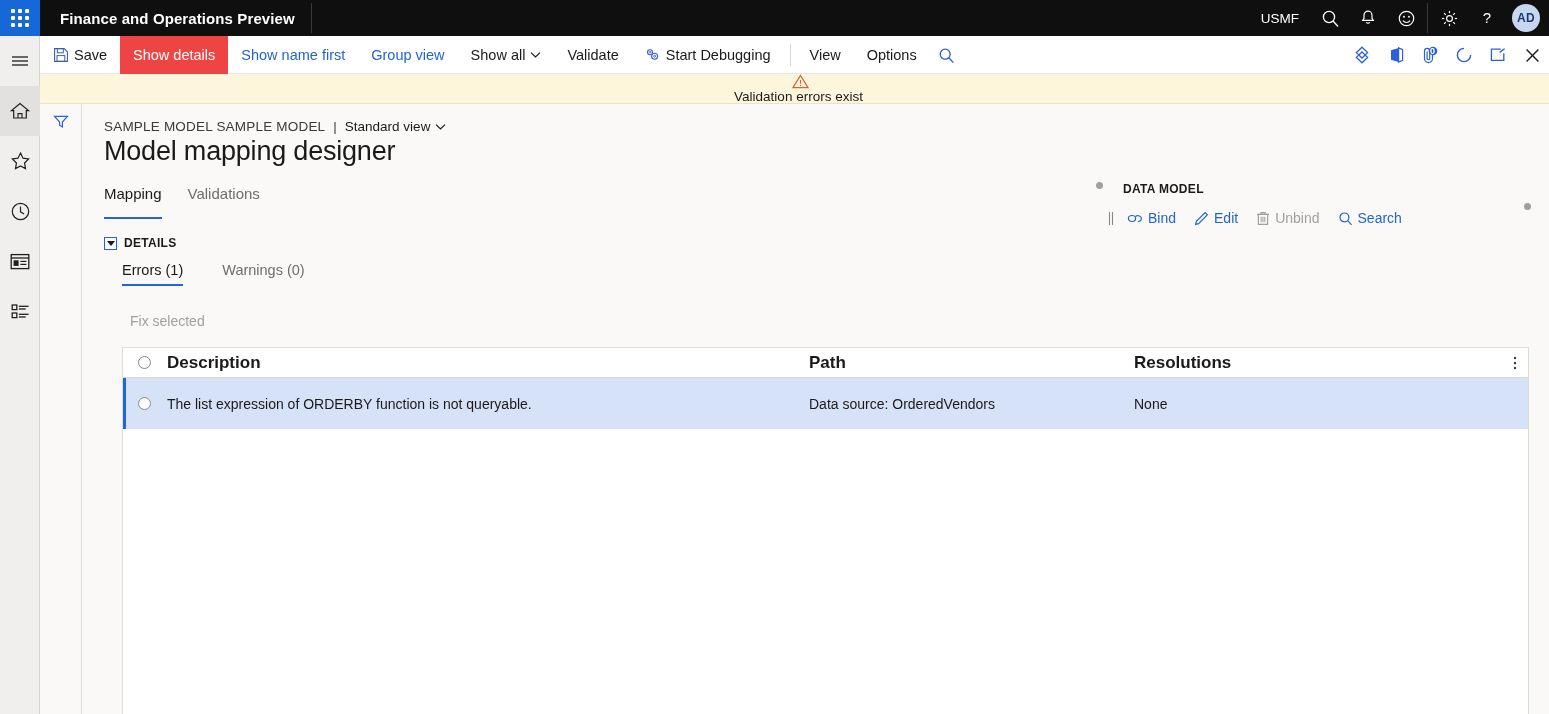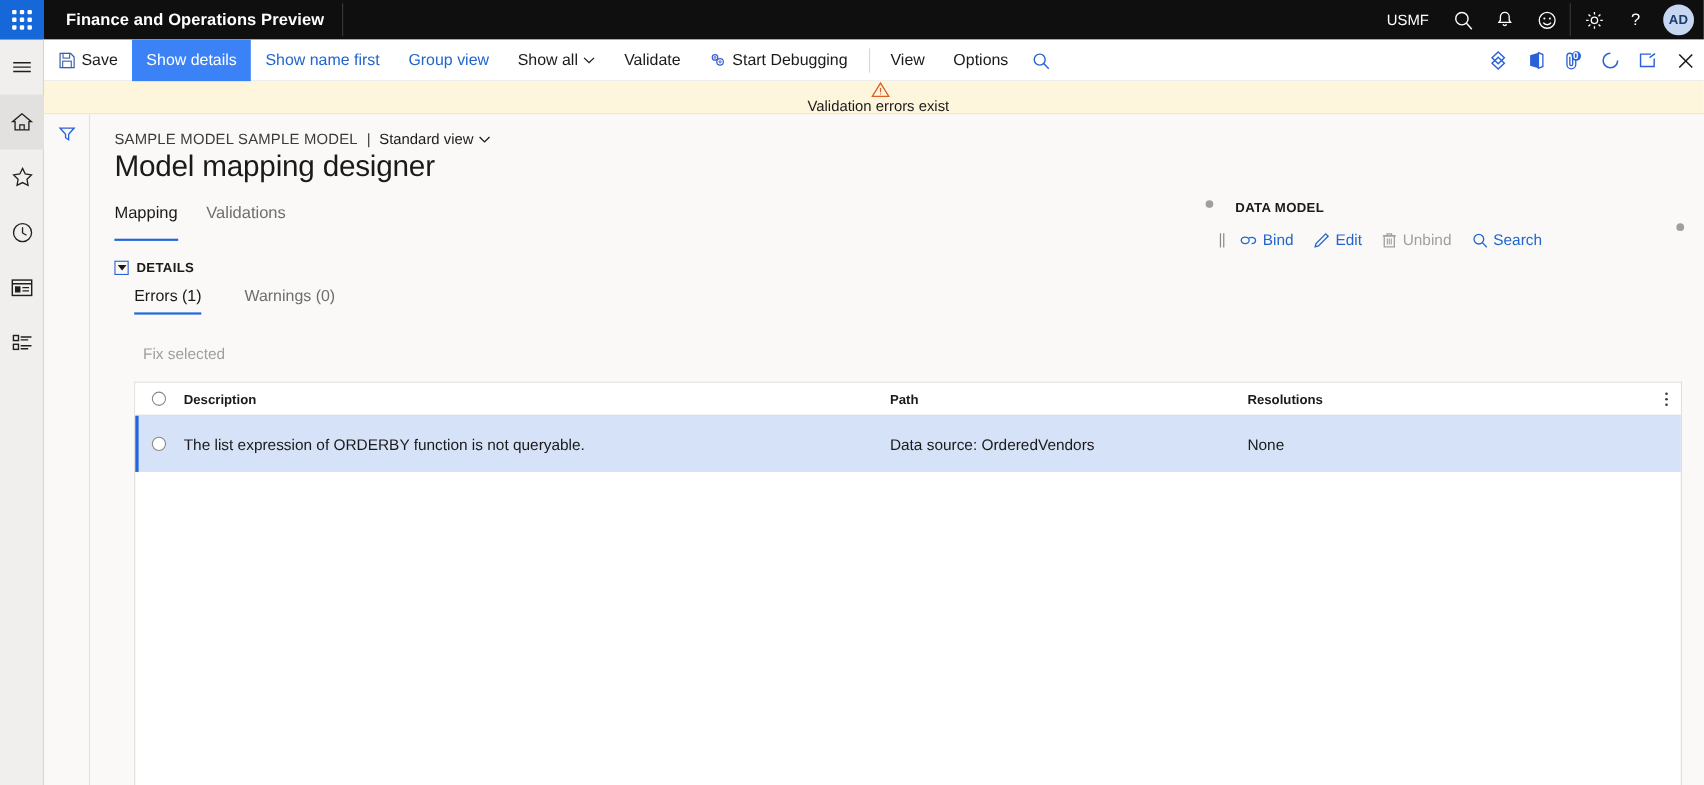--- a/index.html
+++ b/index.html
@@ -71,21 +71,21 @@
     position: absolute; left: 40px; top: 36px; width: 1509px; height: 38px;
     background: #ffffff; border-bottom: 1px solid #e6e5e3;
     display: flex; align-items: stretch;
   }
   .cmd {
     display: flex; align-items: center; gap: 5px;
     padding: 0 13px; font-size: 14.5px; color: #1b1a19;
     cursor: pointer; white-space: nowrap; height: 38px;
   }
   .cmd.link { color: #2266cc; }
-  .cmd.sel { background: #3b82f6; color: #ffffff; font-weight: normal; }
+  .cmd.sel { background: #ef4444; color: #ffffff; font-weight: normal; }
   .cmd-sep { width: 1px; height: 22px; background: #d8d7d5; align-self: center; margin: 0 6px; }
   .cmd-spacer { flex: 1; }
   .cmd-icon-btn {
     width: 34px; height: 38px; display: flex; align-items: center; justify-content: center;
     cursor: pointer; color: #2a61d6; position: relative;
   }
   .cmd-icon-btn.dark { color: #1b1a19; }
   .badge-num {
     position: absolute; left: 17px; top: 10px;
     font-size: 9px; color: #ffffff; font-weight: bold;
@@ -169,21 +169,21 @@
   }
 
   
   .grid {
     position: absolute; left: 40px; top: 243px; width: 1407px; height: 367px;
     background: #ffffff; border: 1px solid #dedcda; border-bottom: none;
   }
   .grid-head {
     display: flex; align-items: center; height: 30px;
     border-bottom: 1px solid #d8d7d5; background: #ffffff;
-    font-size: 12px; font-weight: bold; color: #1b1a19;
+    font-size: 17px; font-weight: bold; color: #1b1a19;
   }
   .col-check { width: 42px; display: flex; align-items: center; justify-content: center; }
   .col-desc { width: 644px; padding-left: 2px; }
   .col-path { width: 325px; }
   .col-res { flex: 1; }
   .col-menu {
     width: 26px; display: flex; align-items: center; justify-content: center;
     cursor: pointer; color: #3b3a39;
   }
   .radio {

